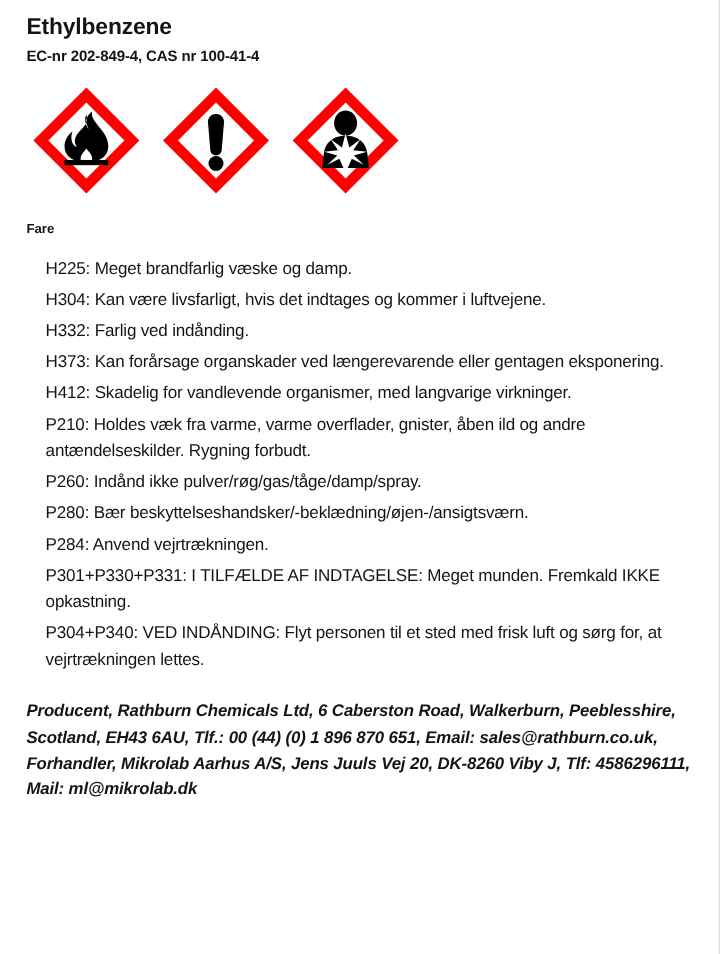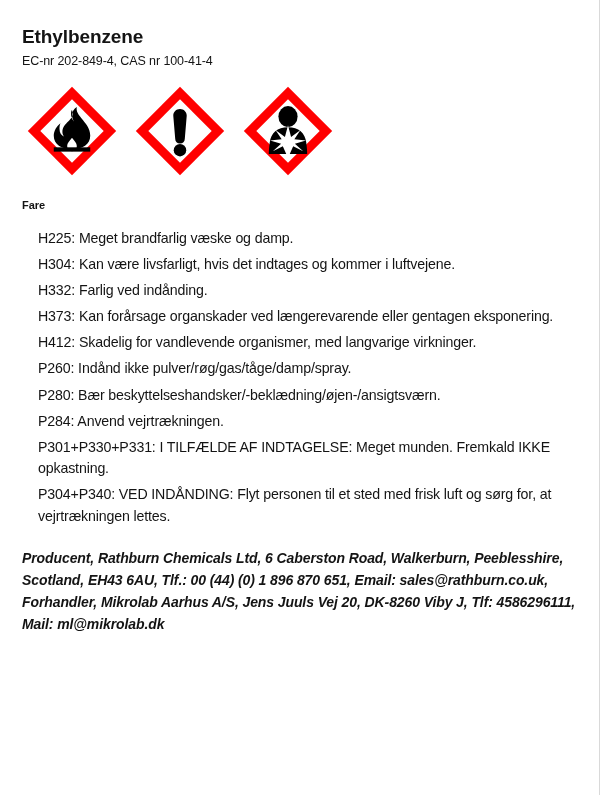--- a/index.html
+++ b/index.html
@@ -11,32 +11,32 @@
     width: 600px;
     height: 795px;
     font-family: "Liberation Sans", sans-serif;
     color: #141414;
     position: relative;
     overflow: hidden;
     border-right: 1px solid #d9d9d9;
     box-sizing: border-box;
   }
   .label-sheet {
-    padding: 26px 22px 0 22px;
+    padding: 12px 22px 0 22px;
   }
   .product-title {
     font-size: 19px;
     font-weight: bold;
     letter-spacing: -0.1px;
     margin: 0 0 6px 0;
     line-height: 1.15;
   }
   .product-ids {
     font-size: 12.5px;
-    font-weight: normal;
+    font-weight: bold;
     margin: 0 0 14px 0;
     line-height: 1.2;
     letter-spacing: -0.1px;
   }
   
   .pictogram-row {
     display: flex;
     gap: 12px;
     margin: 0 0 20px 0;
     padding-left: 2px;
@@ -125,20 +125,21 @@
   </div>
 
   <div class="signal-word">Fare</div>
 
   <ul class="statement-list">
     <li class="statement">H225: Meget brandfarlig væske og damp.</li>
     <li class="statement">H304: Kan være livsfarligt, hvis det indtages og kommer i luftvejene.</li>
     <li class="statement">H332: Farlig ved indånding.</li>
     <li class="statement">H373: Kan forårsage organskader ved længerevarende eller gentagen eksponering.</li>
     <li class="statement">H412: Skadelig for vandlevende organismer, med langvarige virkninger.</li>
+    <li class="statement">P210: Holdes væk fra varme, varme overflader, gnister, åben ild og andre antændelseskilder. Rygning forbudt.</li>
     <li class="statement">P260: Indånd ikke pulver/røg/gas/tåge/damp/spray.</li>
     <li class="statement">P280: Bær beskyttelseshandsker/-beklædning/øjen-/ansigtsværn.</li>
     <li class="statement">P284: Anvend vejrtrækningen.</li>
     <li class="statement">P301+P330+P331: I TILFÆLDE AF INDTAGELSE: Meget munden. Fremkald IKKE opkastning.</li>
     <li class="statement">P304+P340: VED INDÅNDING: Flyt personen til et sted med frisk luft og sørg for, at
 vejrtrækningen lettes.</li>
   </ul>
 
   <div class="contact-block">Producent, Rathburn Chemicals Ltd, 6 Caberston Road, Walkerburn, Peeblesshire, Scotland, EH43 6AU, Tlf.: 00 (44) (0) 1 896 870 651, Email: sales@rathburn.co.uk, Forhandler, Mikrolab Aarhus A/S, Jens Juuls Vej 20, DK-8260 Viby J, Tlf: 4586296111, Mail: ml@mikrolab.dk</div>
 

